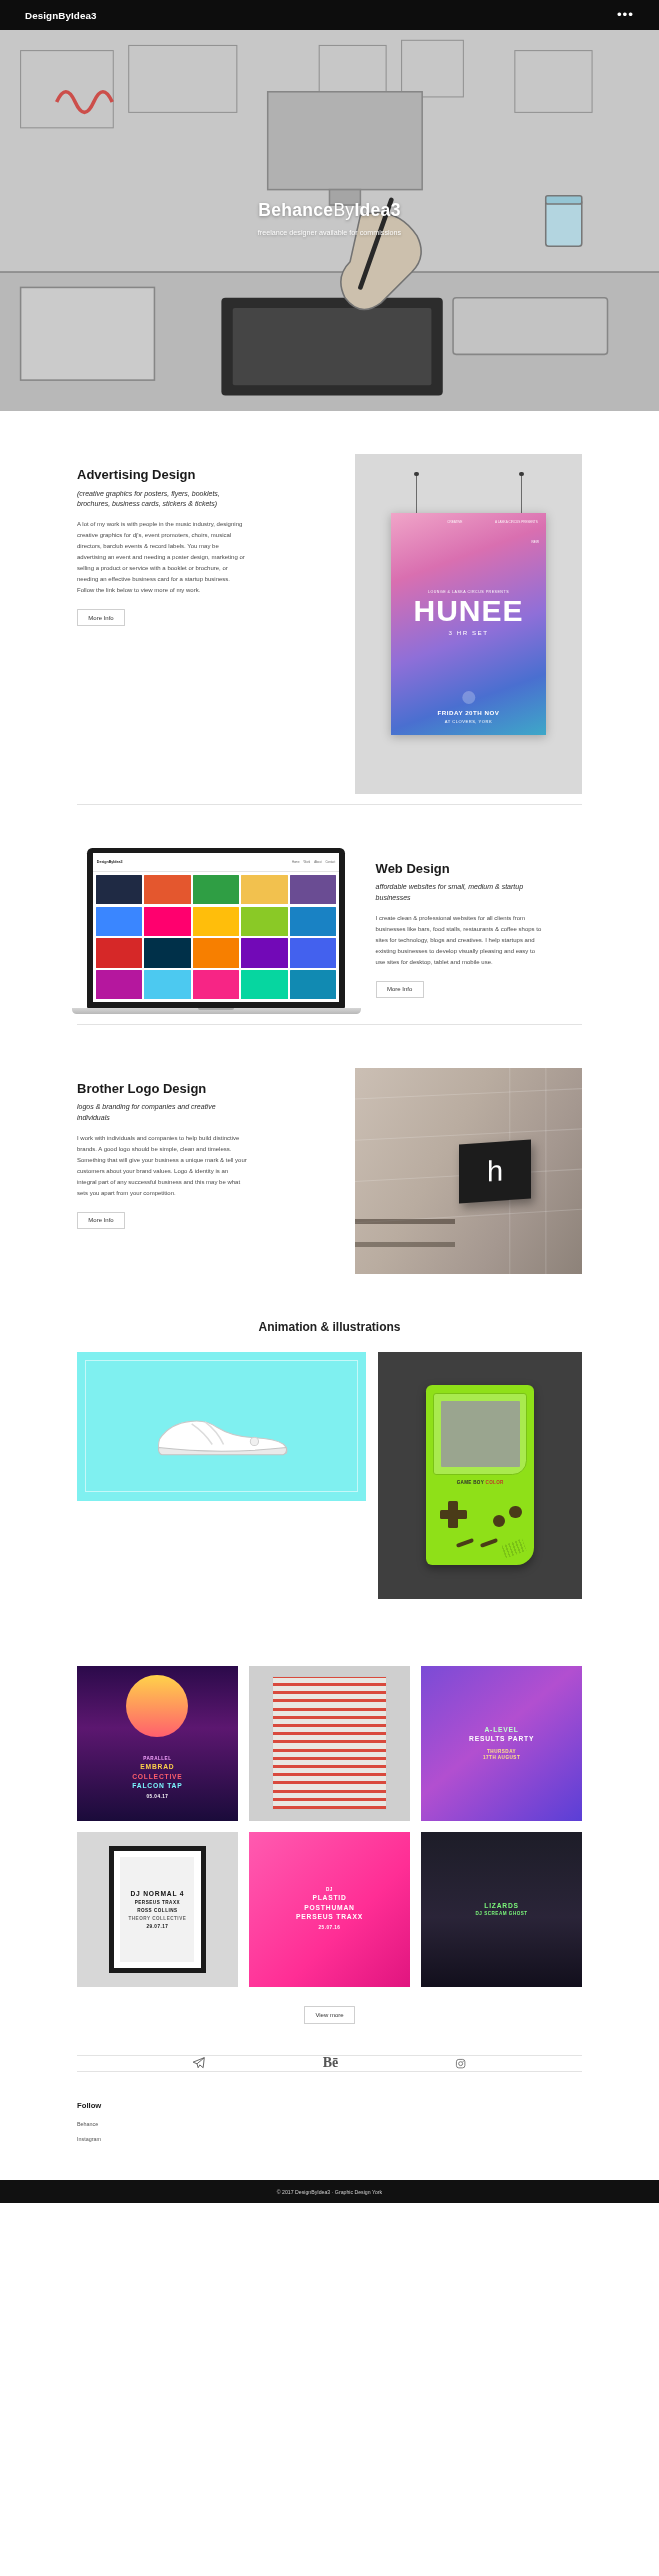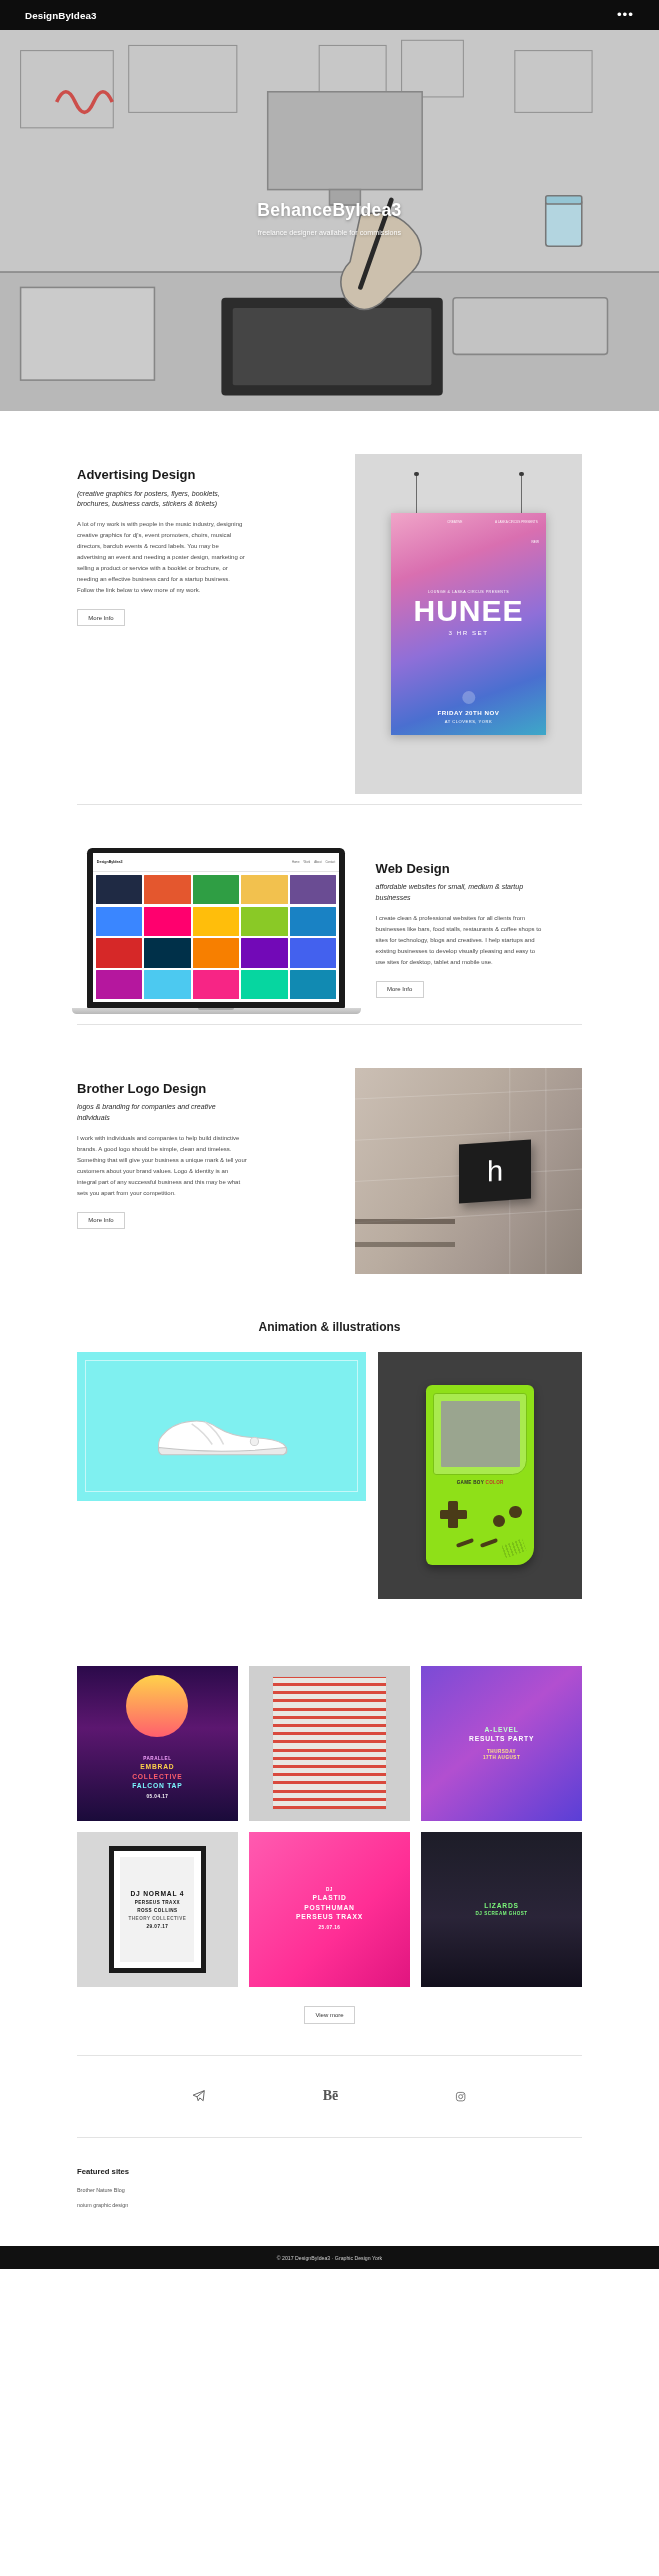--- a/index.html
+++ b/index.html
@@ -51,21 +51,21 @@
   .hero-illustration svg { position: absolute; inset: 0; width: 100%; height: 100%; }
   .hero-text {
     position: absolute;
     left: 0; right: 0;
     top: 170px;
     text-align: center;
     color: #ffffff;
     text-shadow: 0 1px 3.1px rgba(0,0,0,.35);
   }
   .hero-title-1 { font-size: 17.5px; font-weight: bold; letter-spacing: 0.3px; }
-  .hero-title-1 .thin { font-weight: bold; }
+  .hero-title-1 .thin { font-weight: normal; }
   .hero-title-2 { font-size: 17.5px; font-weight: bold; letter-spacing: 0.3px; margin-top: 2.1px; }
   .hero-sub { font-size: 7.2px; margin-top: 7.2px; font-weight: normal; opacity: .95; }
   .rule { height: 0.5px; background: #e2e2e2; margin: 0 77px; }
 
   .block {
     display: flex;
     align-items: flex-start;
     gap: 20.6px;
     padding: 43px 77px 10.3px 77px;
   }
@@ -296,21 +296,21 @@
   .g6 { background: linear-gradient(180deg,#1d1d28 0%, #2a2438 55%, #120f1c 100%); }
   .g-txt-sm { font-size: 4.6px; font-weight: bold; letter-spacing: 0.5px; }
   .g-txt-md { font-size: 6.7px; font-weight: bold; letter-spacing: 0.8px; }
 
   .viewmore-wrap { text-align: center; padding: 9.3px 0 31px 0; }
 
   
   .social-rule { height:0.5px; background:#e3e3e3; margin: 0 77px; }
   .social {
     display: flex; justify-content: space-around; align-items: center;
-    padding: 33px 134px;
+    padding: 0 134px;
   }
   .social a { color: #555; text-decoration: none; display:flex; align-items:center; justify-content:center;}
   .social .be { font-size: 14px; font-weight: bold; font-family: "Liberation Serif", serif; }
 
   
   .footer-rule { height:0.5px; background:#e3e3e3; margin: 0 77px; }
   .footer {
     display: flex;
     justify-content: space-between;
     padding: 29px 77px 31px 77px;
@@ -610,22 +610,22 @@
       <circle cx="12" cy="12" r="4.2"></circle>
       <circle cx="17.2" cy="6.8" r="1.1" fill="#555" stroke="none"></circle>
     </svg>
   </a>
 </div>
 
 <div class="footer-rule"></div>
 
 <div class="footer">
   <div class="fcol">
-    <h4>Featured sites</h4>
+    <h4>Follow</h4>
     <ul>
-      <li><a href="#">Brother Nature Blog</a></li>
-      <li><a href="#">noium graphic design</a></li>
+      <li><a href="#">Behance</a></li>
+      <li><a href="#">Instagram</a></li>
     </ul>
   </div>
 </div>
 
 <div class="copyright">© 2017 DesignByIdea3 · Graphic Design York</div>
 
 
 </body></html>

